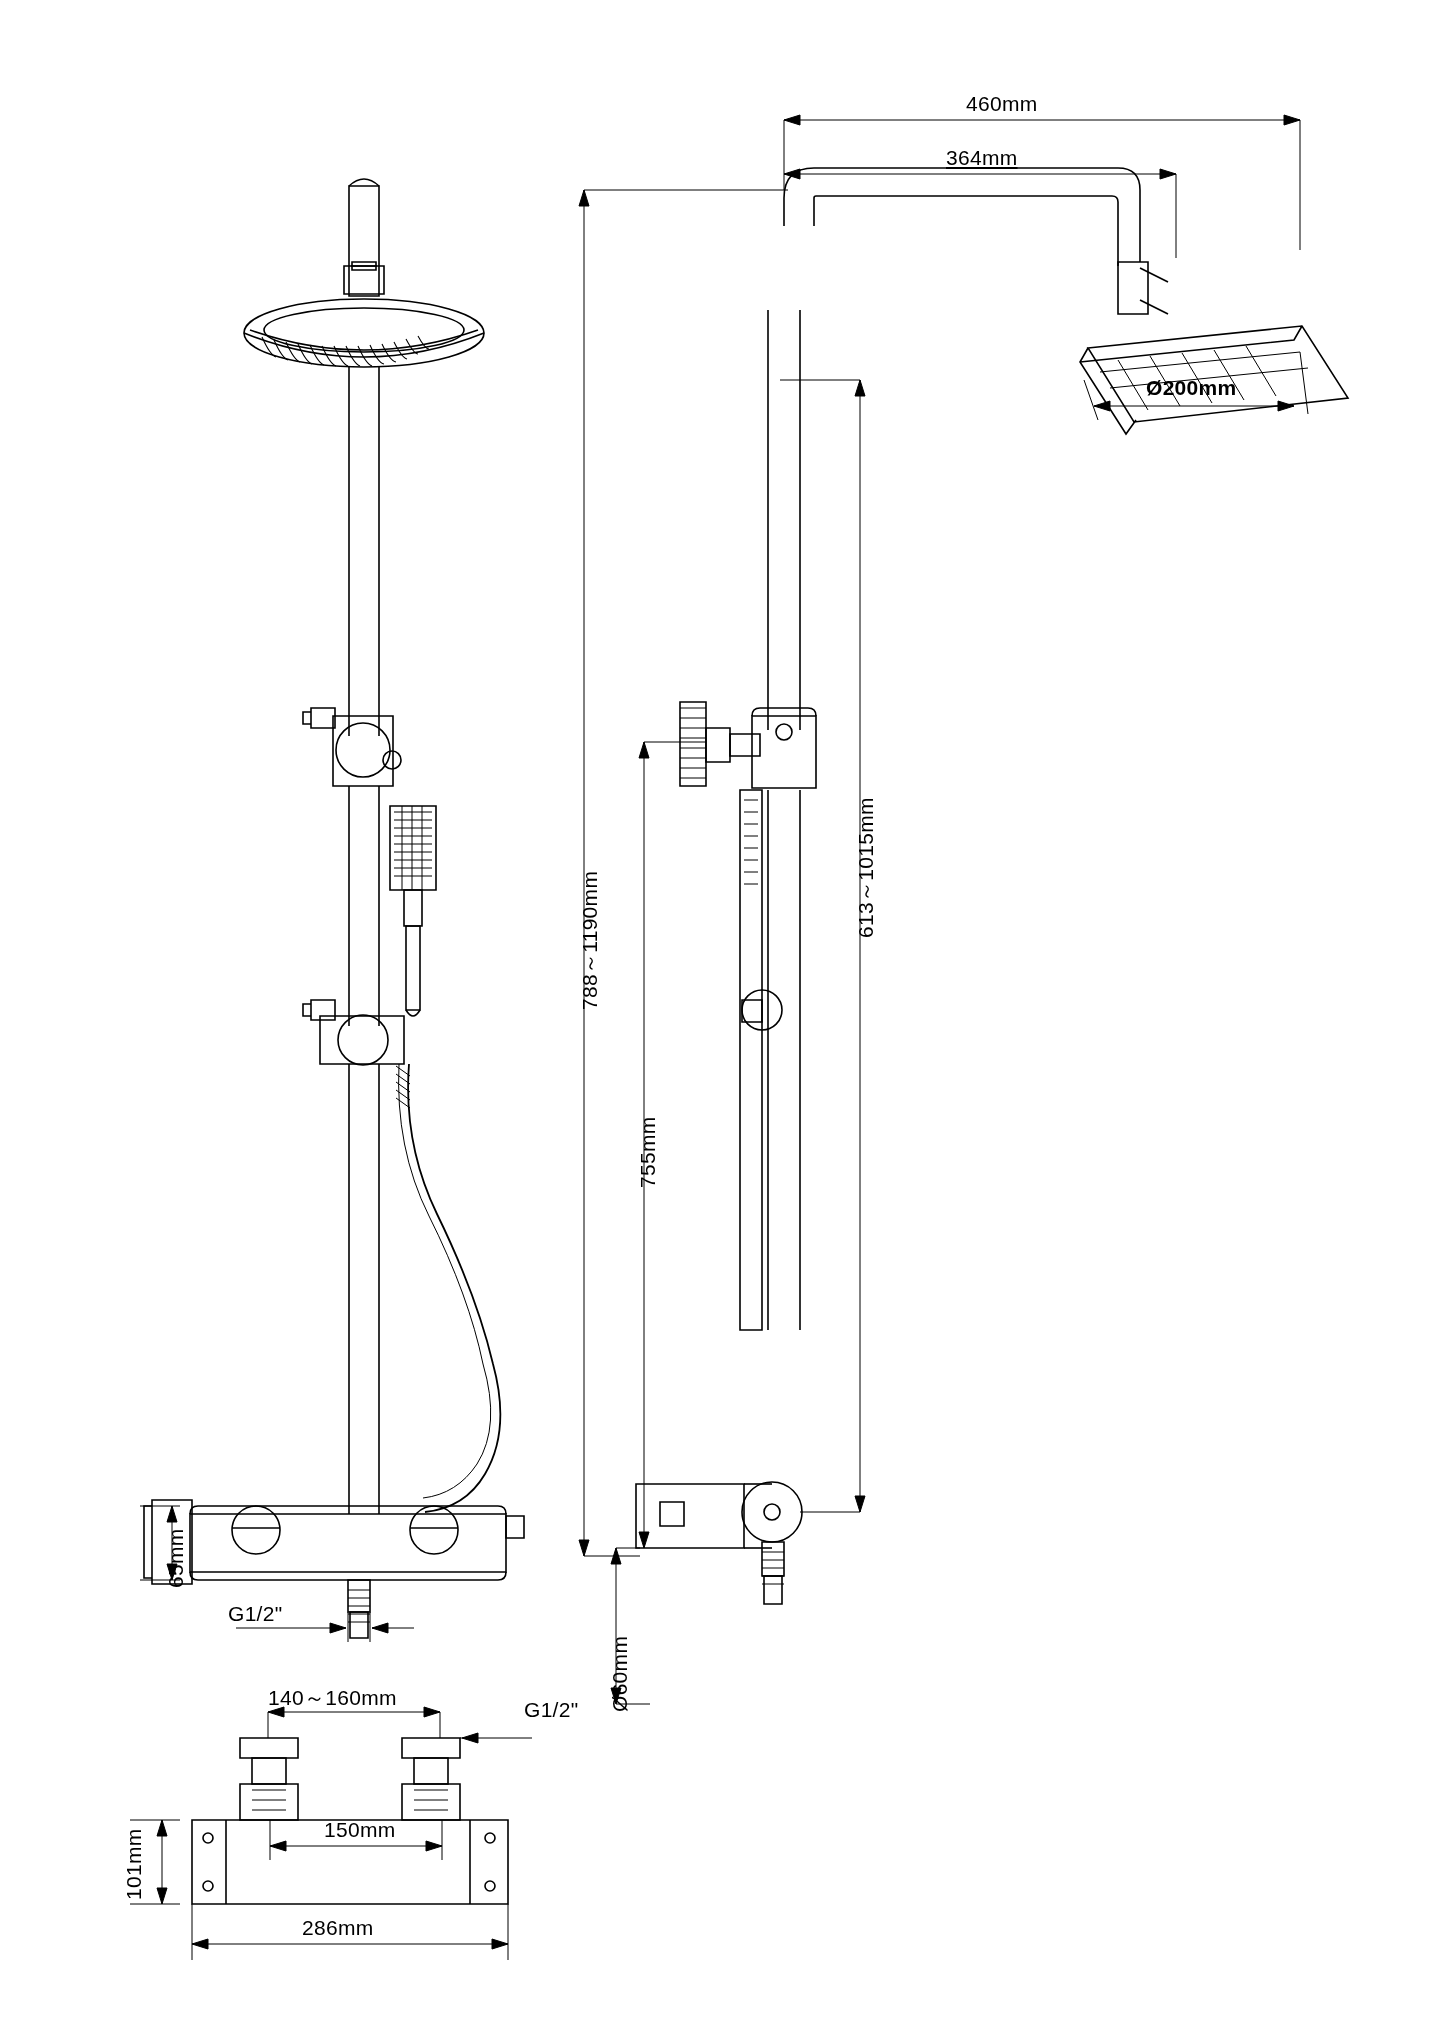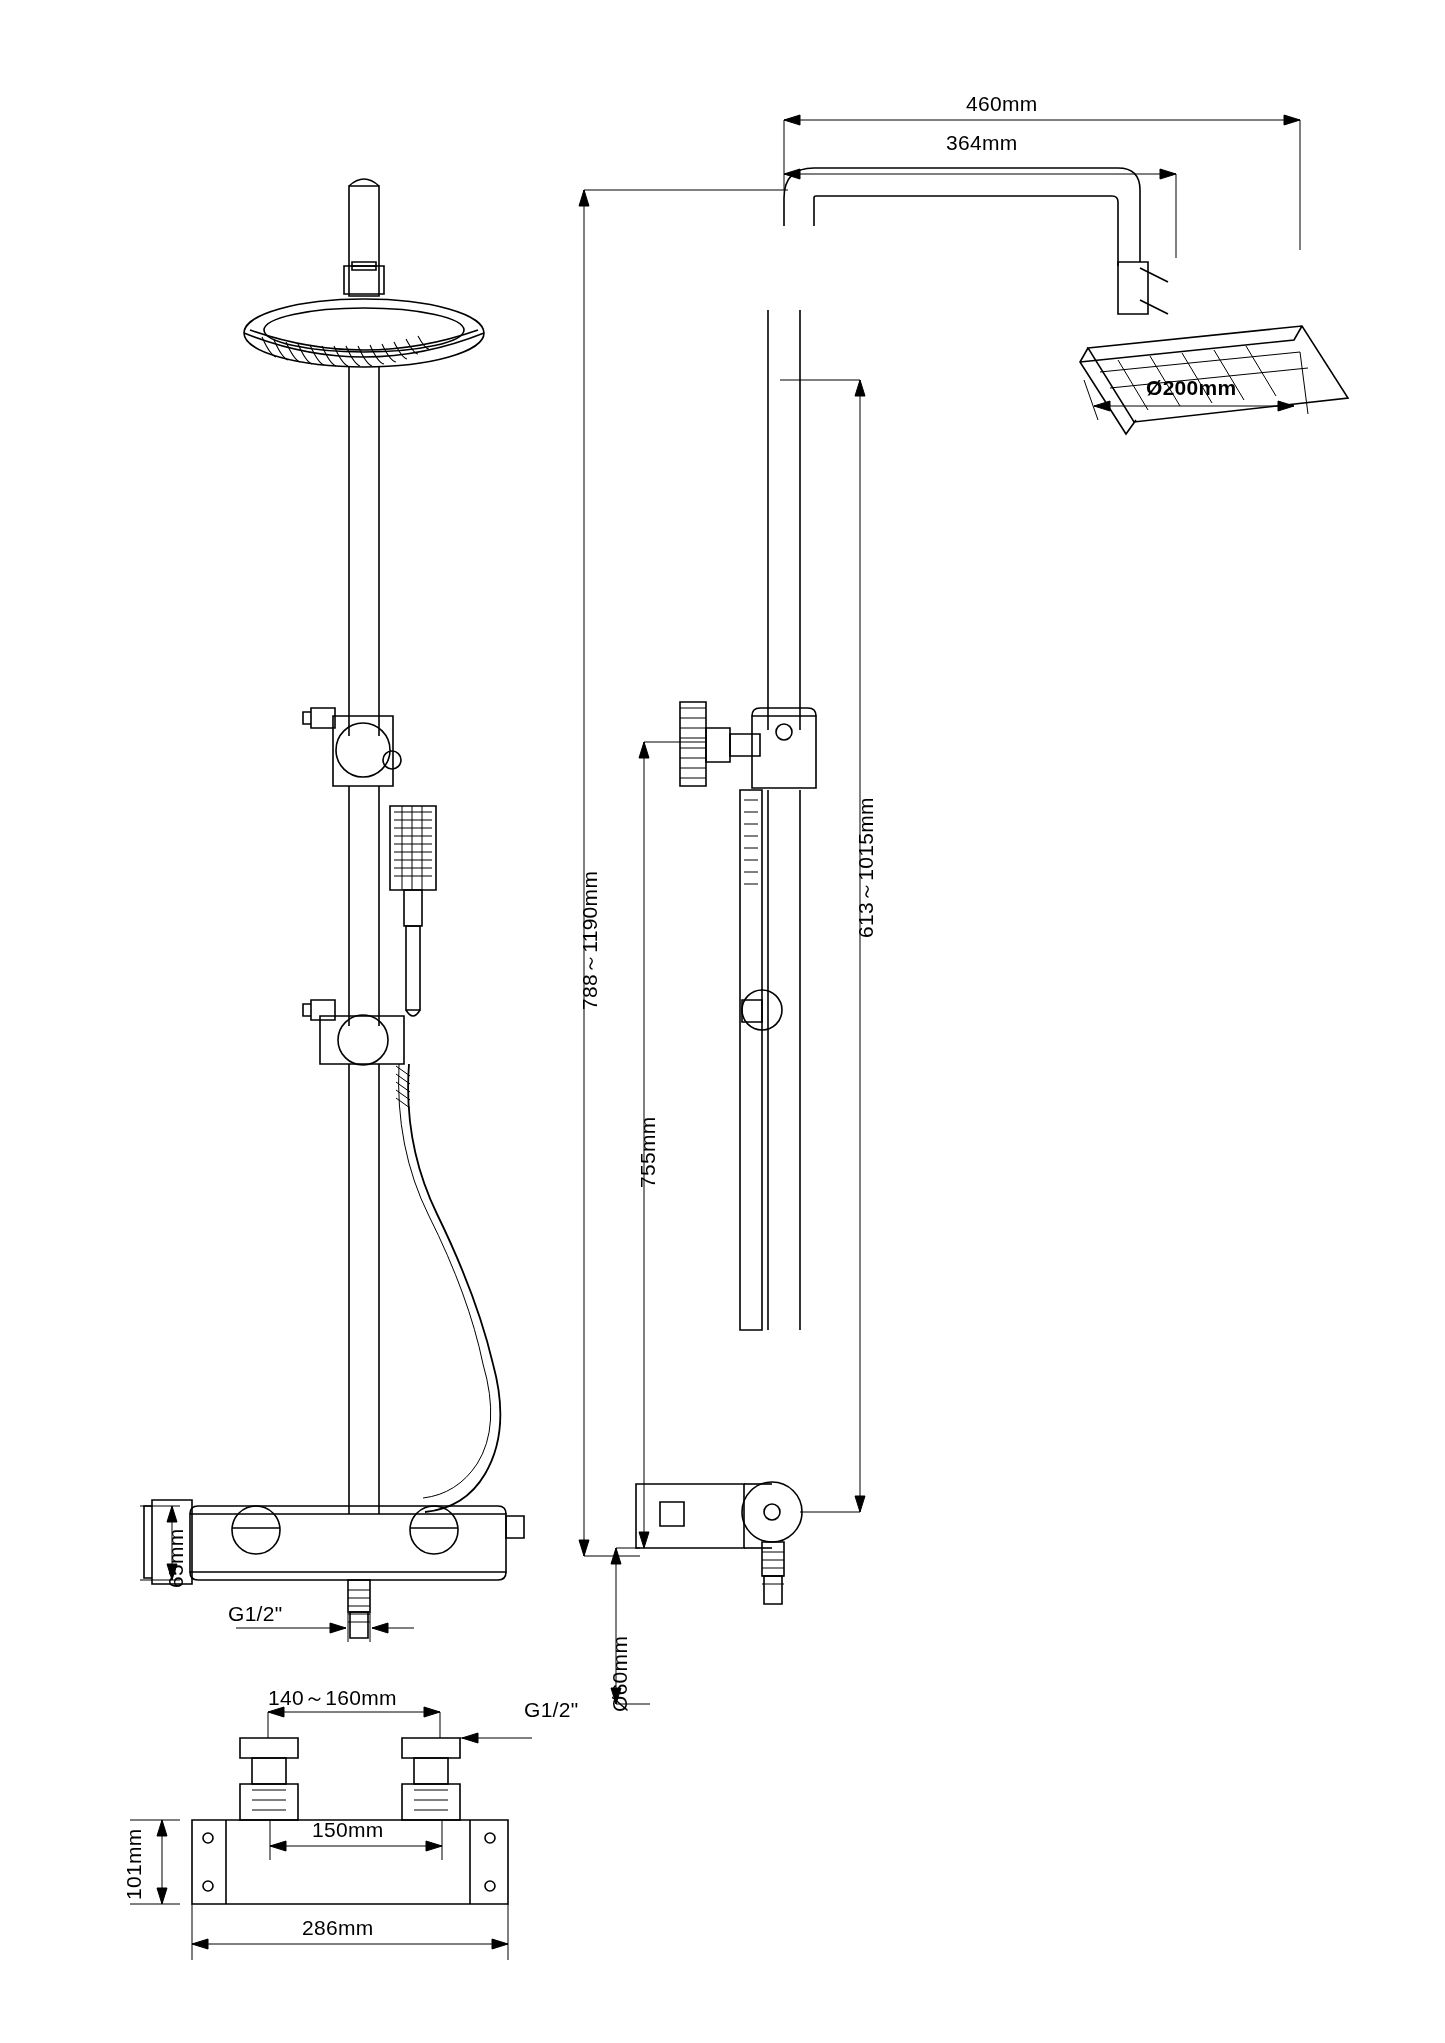--- a/index.html
+++ b/index.html
@@ -333,39 +333,39 @@
         <path d="M192 1944 l16 -5 v10 z" fill="#000000"></path>
         <path d="M508 1944 l-16 -5 v10 z" fill="#000000"></path>
         <path d="M192 1904 v56"></path>
         <path d="M508 1904 v56"></path>
       </g>
     </g>
   </svg>
 
   <div class="dimtext" style="left:966px; top:92px;">460mm</div>
 
-  <div class="dimtext" style="left:946px; top:131px;">364mm</div>
+  <div class="dimtext" style="left:946px; top:146px;text-decoration:underline;">364mm</div>
 
   <div class="dimtext" style="left:1146px; top:376px;font-weight:bold;">Ø200mm</div>
 
   <div class="dimtext vert" style="left:576px; top:1010px;">788～1190mm</div>
 
   <div class="dimtext vert" style="left:852px; top:938px;">613～1015mm</div>
 
   <div class="dimtext vert" style="left:636px; top:1188px;">755mm</div>
 
   <div class="dimtext vert" style="left:164px; top:1588px;">65mm</div>
 
   <div class="dimtext" style="left:228px; top:1602px;">G1/2"</div>
 
   <div class="dimtext vert" style="left:608px; top:1712px;">Ø60mm</div>
 
   <div class="dimtext" style="left:268px; top:1684px;">140～160mm</div>
 
   <div class="dimtext" style="left:524px; top:1698px;">G1/2"</div>
 
-  <div class="dimtext" style="left:312px; top:1818px;text-align:center;">150mm</div>
+  <div class="dimtext" style="left:324px; top:1818px;text-align:center;">150mm</div>
 
   <div class="dimtext vert" style="left:122px; top:1900px;">101mm</div>
 
   <div class="dimtext" style="left:302px; top:1916px;text-align:center;">286mm</div>
 
 </div>
 
 </body></html>

